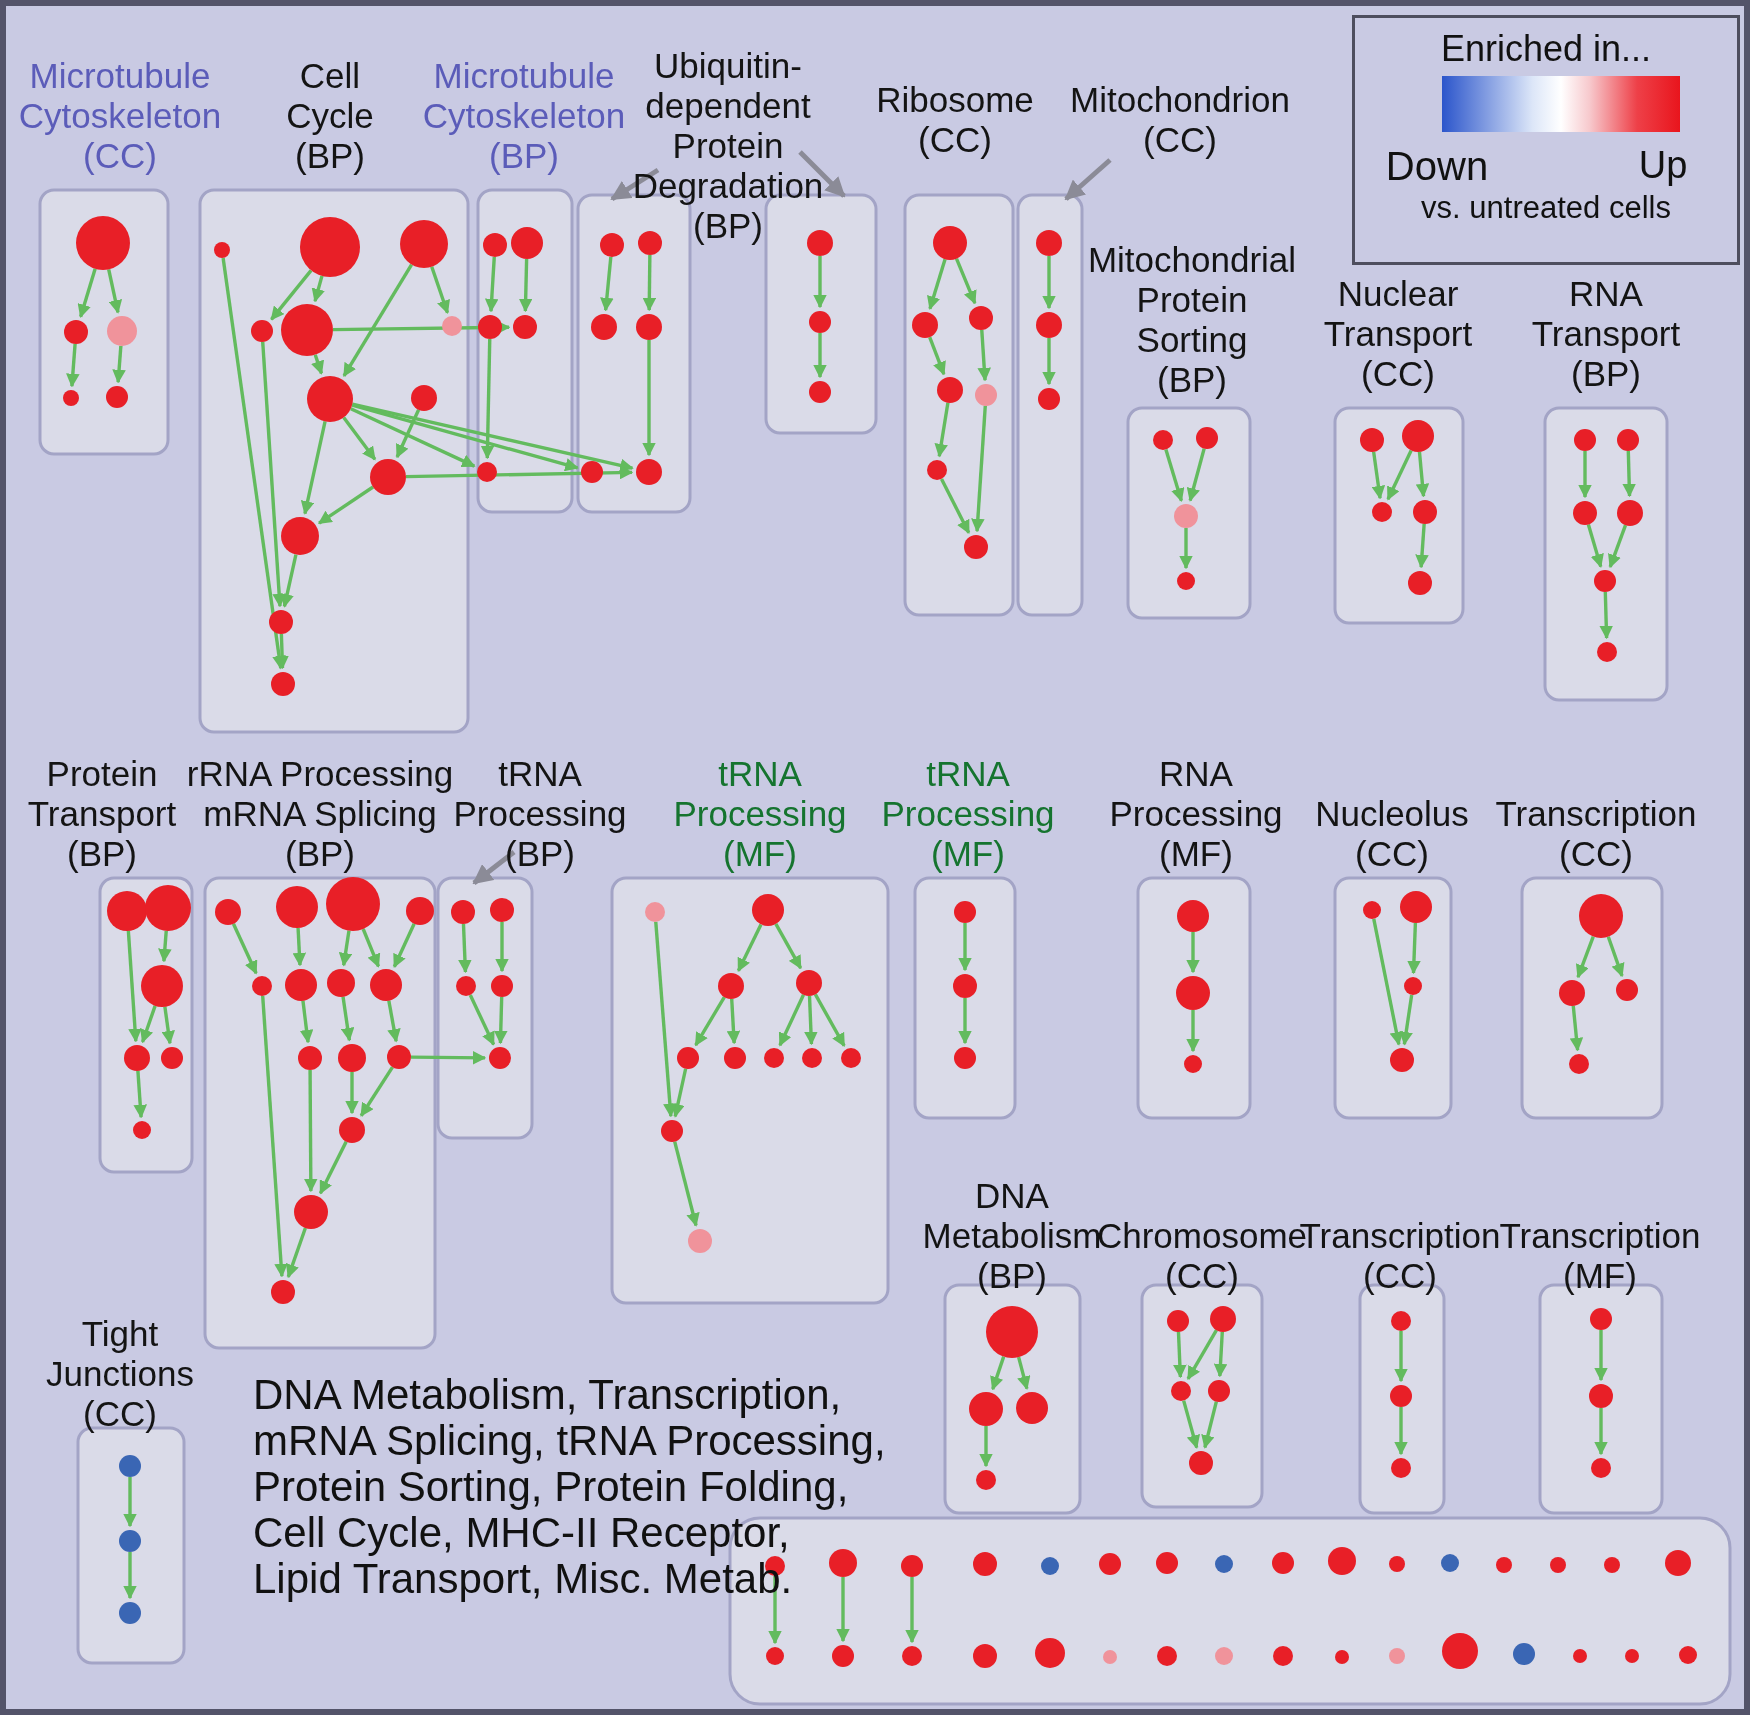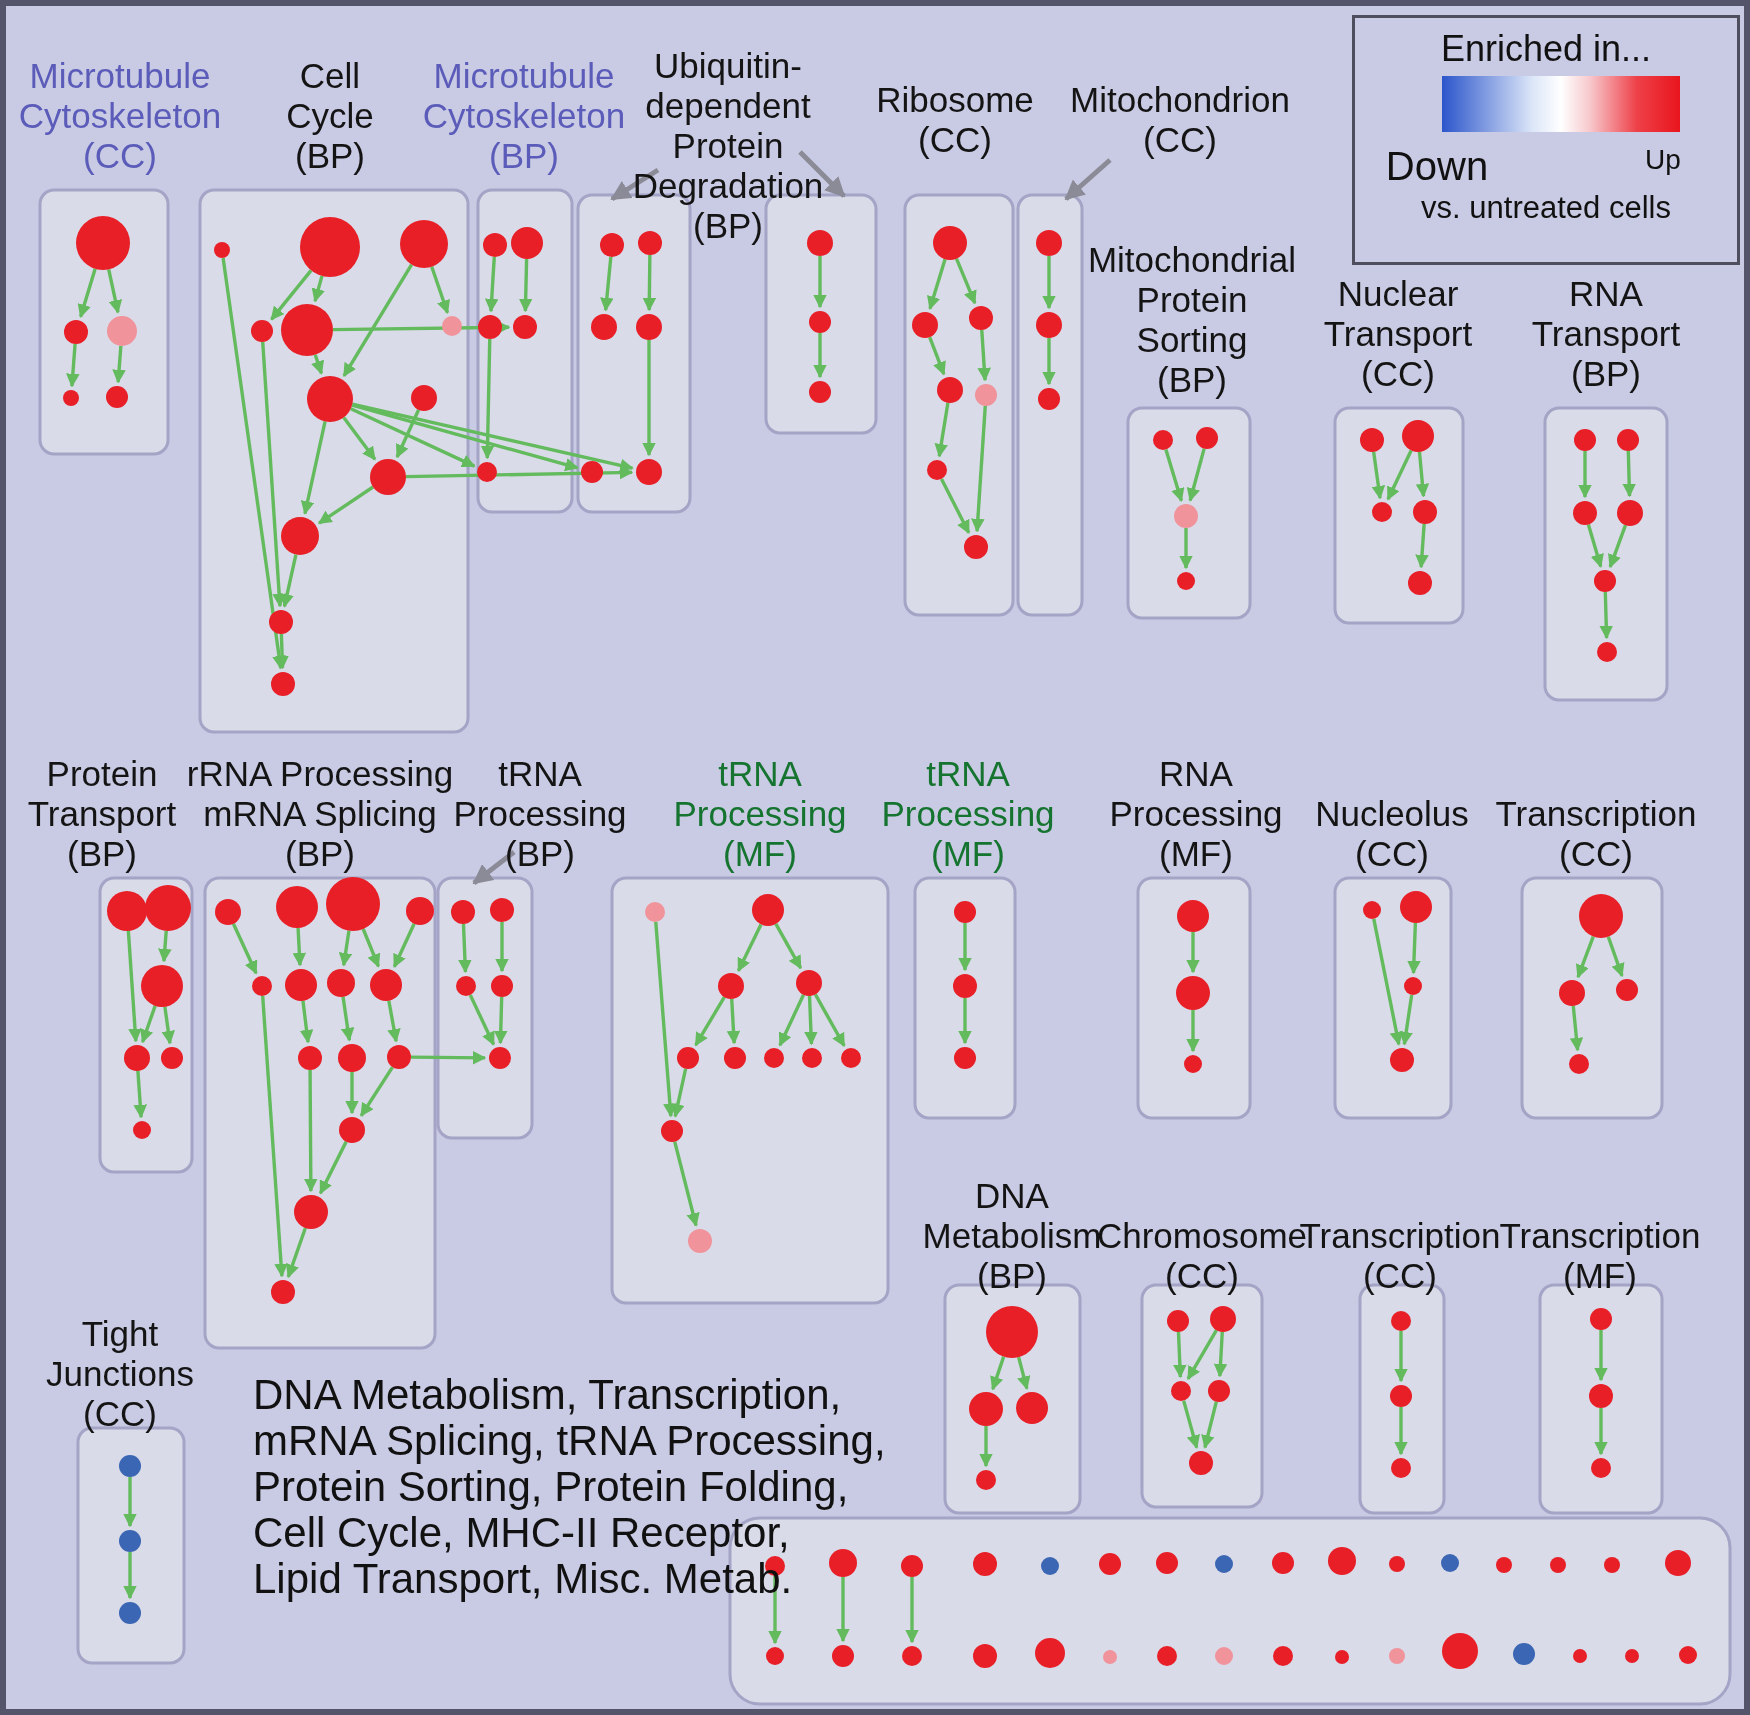--- a/index.html
+++ b/index.html
@@ -5,21 +5,21 @@
   * { margin:0; padding:0; box-sizing:border-box; }
   html,body { background:#e9e9ef; }
   body { font-family:"Liberation Sans", sans-serif; }
   #figure { position:relative; width:1750px; height:1715px; overflow:hidden; }
   #diagram-svg { position:absolute; left:0; top:0; }
   .legend { position:absolute; left:1352px; top:15px; width:388px; height:250px;
             border:3px solid #1d4ed8; text-align:center; color:#111; }
   .legend-title { margin-top:10px; font-size:36px; }
   .legend-bar { position:absolute; left:87px; top:58px; width:238px; height:56px; }
   .legend-down { position:absolute; left:82px; top:126px; transform:translateX(-50%); font-size:40px; }
-  .legend-up { position:absolute; left:308px; top:126px; transform:translateX(-50%); font-size:28px; }
+  .legend-up { position:absolute; left:308px; top:126px; transform:translateX(-50%); font-size:38px; }
   .legend-caption { position:absolute; top:172px; left:0; width:100%; font-size:31px; line-height:36px; }
   .footnote { position:absolute; left:253px; top:1372px; font-size:42px; line-height:46px; color:#111; }
 </style>
 </head>
 <body>
 
 <div id="figure" style="background: rgb(201, 202, 227);">
   <svg id="diagram-svg" width="1750" height="1715" viewBox="0 0 1750 1715">
       <defs>
         <marker id="arrow-green" viewBox="0 0 10 10" refX="9" refY="5" markerWidth="4" markerHeight="4" orient="auto">

